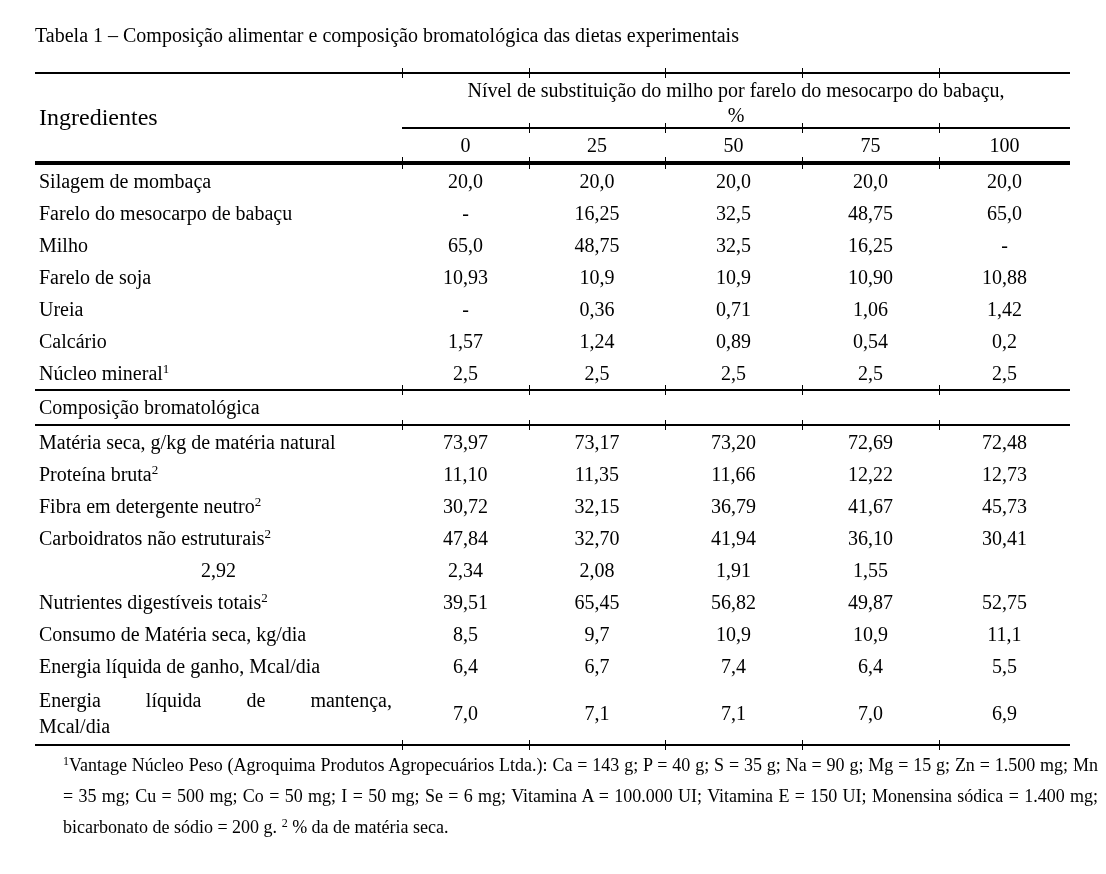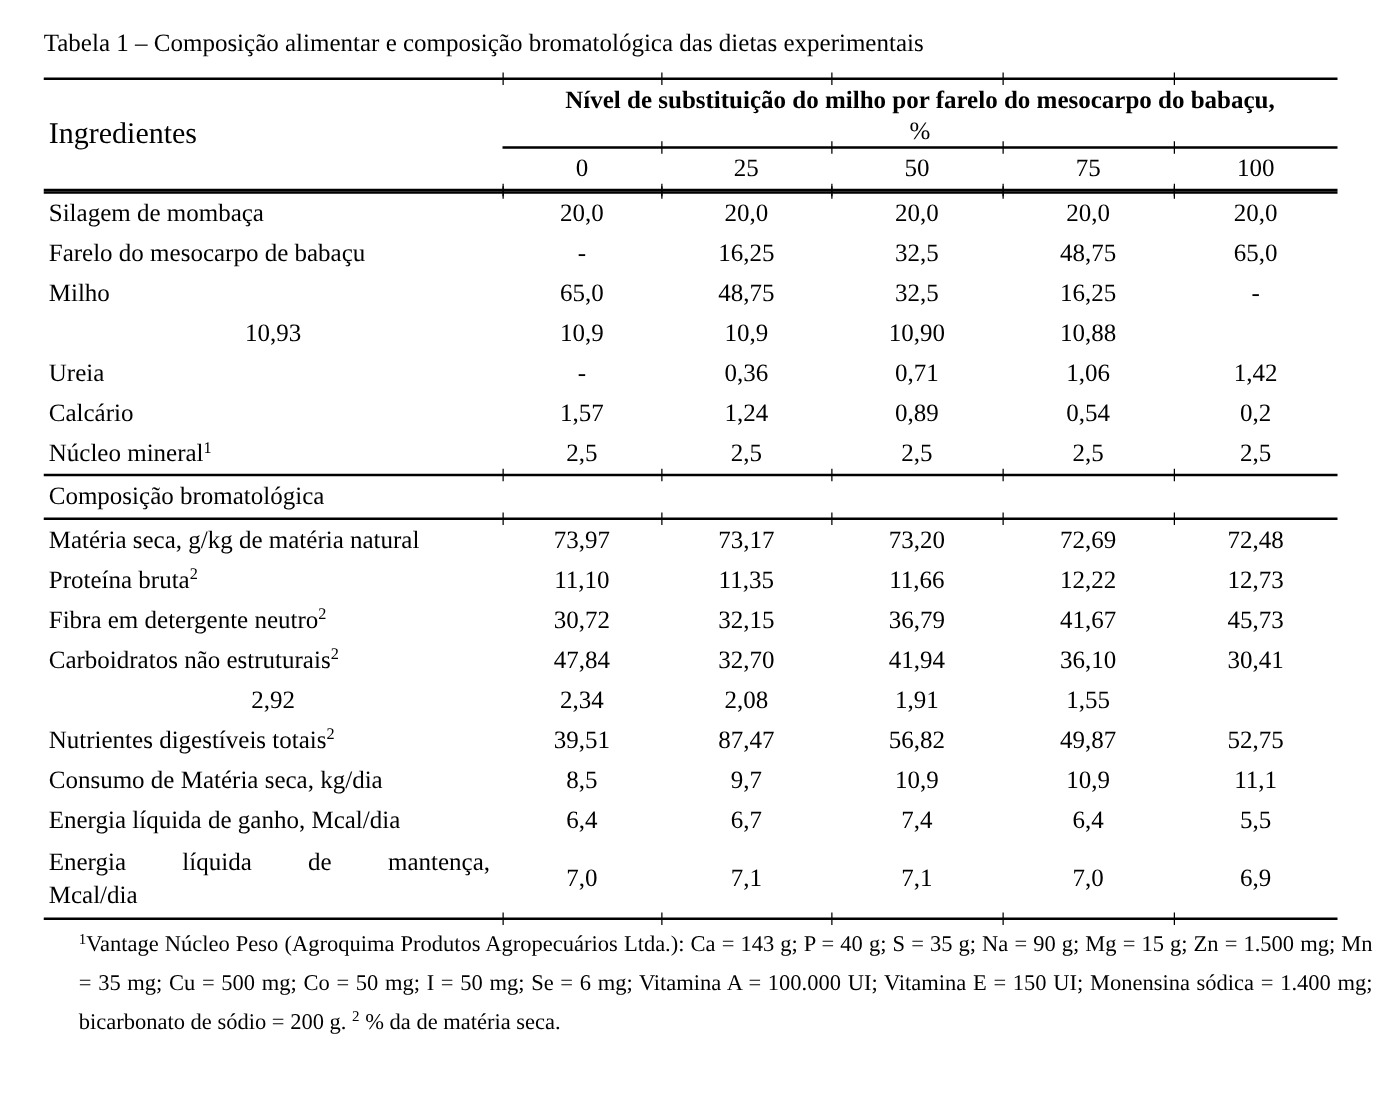--- a/index.html
+++ b/index.html
@@ -5,38 +5,38 @@
   * { margin: 0; padding: 0; box-sizing: border-box; }
   html, body { width: 1106px; height: 874px; background: #ffffff; overflow: hidden; }
   body {
     font-family: "Liberation Serif", "DejaVu Serif", serif;
     color: #000;
   }
   .page { padding: 22px 36px 0 35px; width: 1106px; }
   .title {
     font-size: 20px;
     line-height: 26px;
-    margin-bottom: 14px;
+    margin-bottom: 24px;
     white-space: nowrap;
   }
   .tbl { width: 1035px; --c0: 367px; --c1: 127px; --c2: 136px; --c3: 137px; --c4: 137px; --c5: 131px; }
 
   
   .rule { position: relative; height: 2px; background: #000; }
   .tk { position: absolute; top: -4px; width: 1px; height: 10px; background: #000; }
   .tk1 { left: 367px; } .tk2 { left: 494px; } .tk3 { left: 630px; }
   .tk4 { left: 767px; } .tk5 { left: 904px; }
   
   .rule.sub { height: 2px; }
   .stk1 { left: 127px; } .stk2 { left: 263px; } .stk3 { left: 400px; } .stk4 { left: 537px; }
 
   .hdr { display: grid; grid-template-columns: var(--c0) 1fr; height: 87px; }
   .hdr-left { display: flex; align-items: center; padding-left: 4px; font-size: 24px; }
   .hdr-right { display: flex; flex-direction: column; }
-  .span-line1 { text-align: center; font-size: 20px; line-height: 26px; padding-top: 3px; font-weight: bold; }
+  .span-line1 { text-align: center; font-size: 20px; line-height: 26px; padding-top: 3px; }
   .span-line2 { text-align: center; font-size: 20px; line-height: 24px; }
   .nums { display: grid; grid-template-columns: var(--c1) var(--c2) var(--c3) var(--c4) var(--c5); flex: 1; align-items: center; }
   .nums div { text-align: center; font-size: 20px; }
 
   .sec { font-size: 20px; line-height: 33px; padding-left: 4px; }
 
   .row {
     display: grid;
     grid-template-columns: var(--c0) var(--c1) var(--c2) var(--c3) var(--c4) var(--c5);
     min-height: 32px;
@@ -132,20 +132,21 @@
     </div>
     <div class="row">
       <div class="lbl"><span>Milho</span></div>
       <div class="val">65,0</div>
       <div class="val">48,75</div>
       <div class="val">32,5</div>
       <div class="val">16,25</div>
       <div class="val">-</div>
     </div>
     <div class="row">
+      <div class="lbl"><span>Farelo de soja</span></div>
       <div class="val">10,93</div>
       <div class="val">10,9</div>
       <div class="val">10,9</div>
       <div class="val">10,90</div>
       <div class="val">10,88</div>
     </div>
     <div class="row">
       <div class="lbl"><span>Ureia</span></div>
       <div class="val">-</div>
       <div class="val">0,36</div>
@@ -223,21 +224,21 @@
     <div class="row">
       <div class="val">2,92</div>
       <div class="val">2,34</div>
       <div class="val">2,08</div>
       <div class="val">1,91</div>
       <div class="val">1,55</div>
     </div>
     <div class="row">
       <div class="lbl"><span>Nutrientes digestíveis totais</span><sup>2</sup></div>
       <div class="val">39,51</div>
-      <div class="val">87,47</div>
+      <div class="val">65,45</div>
       <div class="val">56,82</div>
       <div class="val">49,87</div>
       <div class="val">52,75</div>
     </div>
     <div class="row">
       <div class="lbl"><span>Consumo de Matéria seca, kg/dia</span></div>
       <div class="val">8,5</div>
       <div class="val">9,7</div>
       <div class="val">10,9</div>
       <div class="val">10,9</div>

